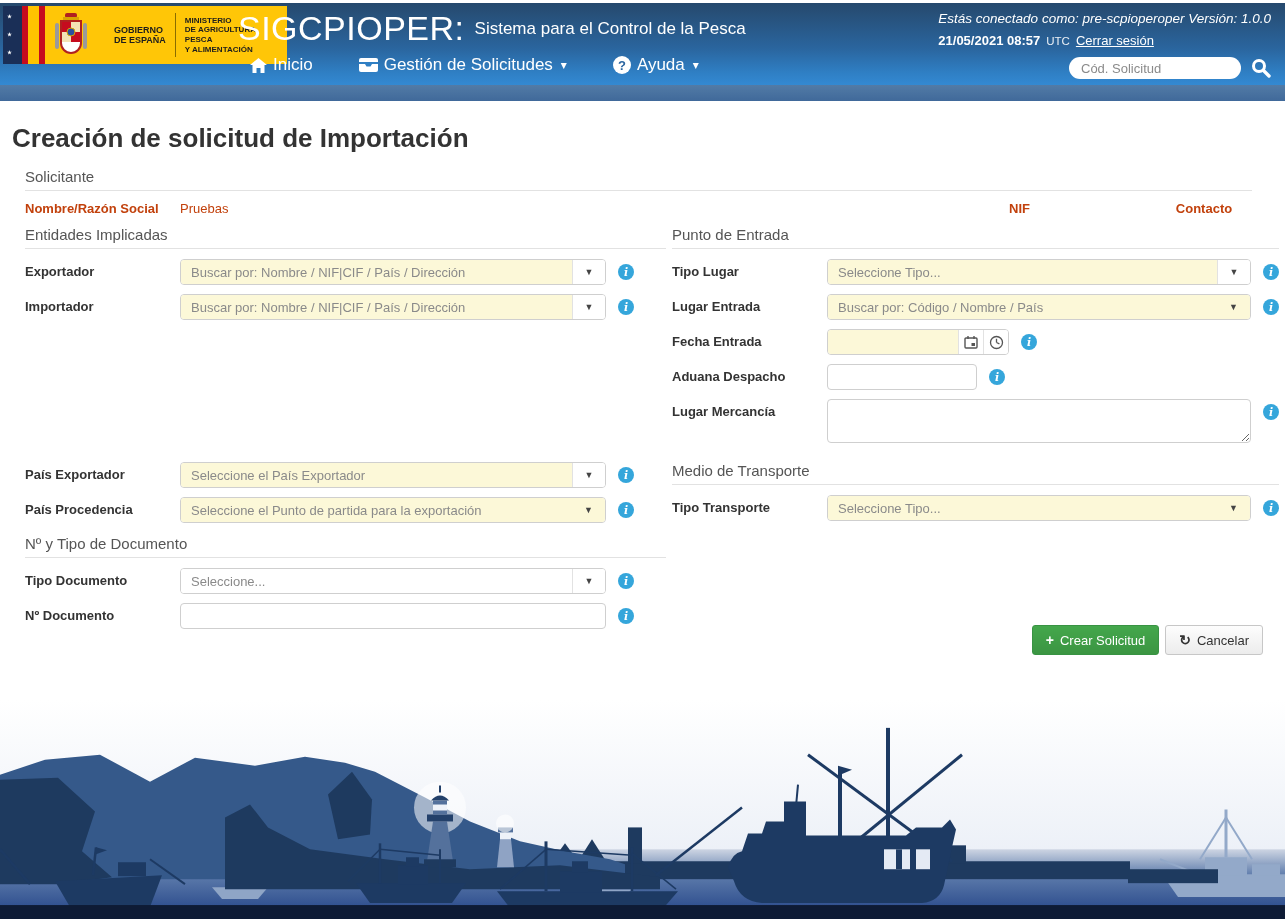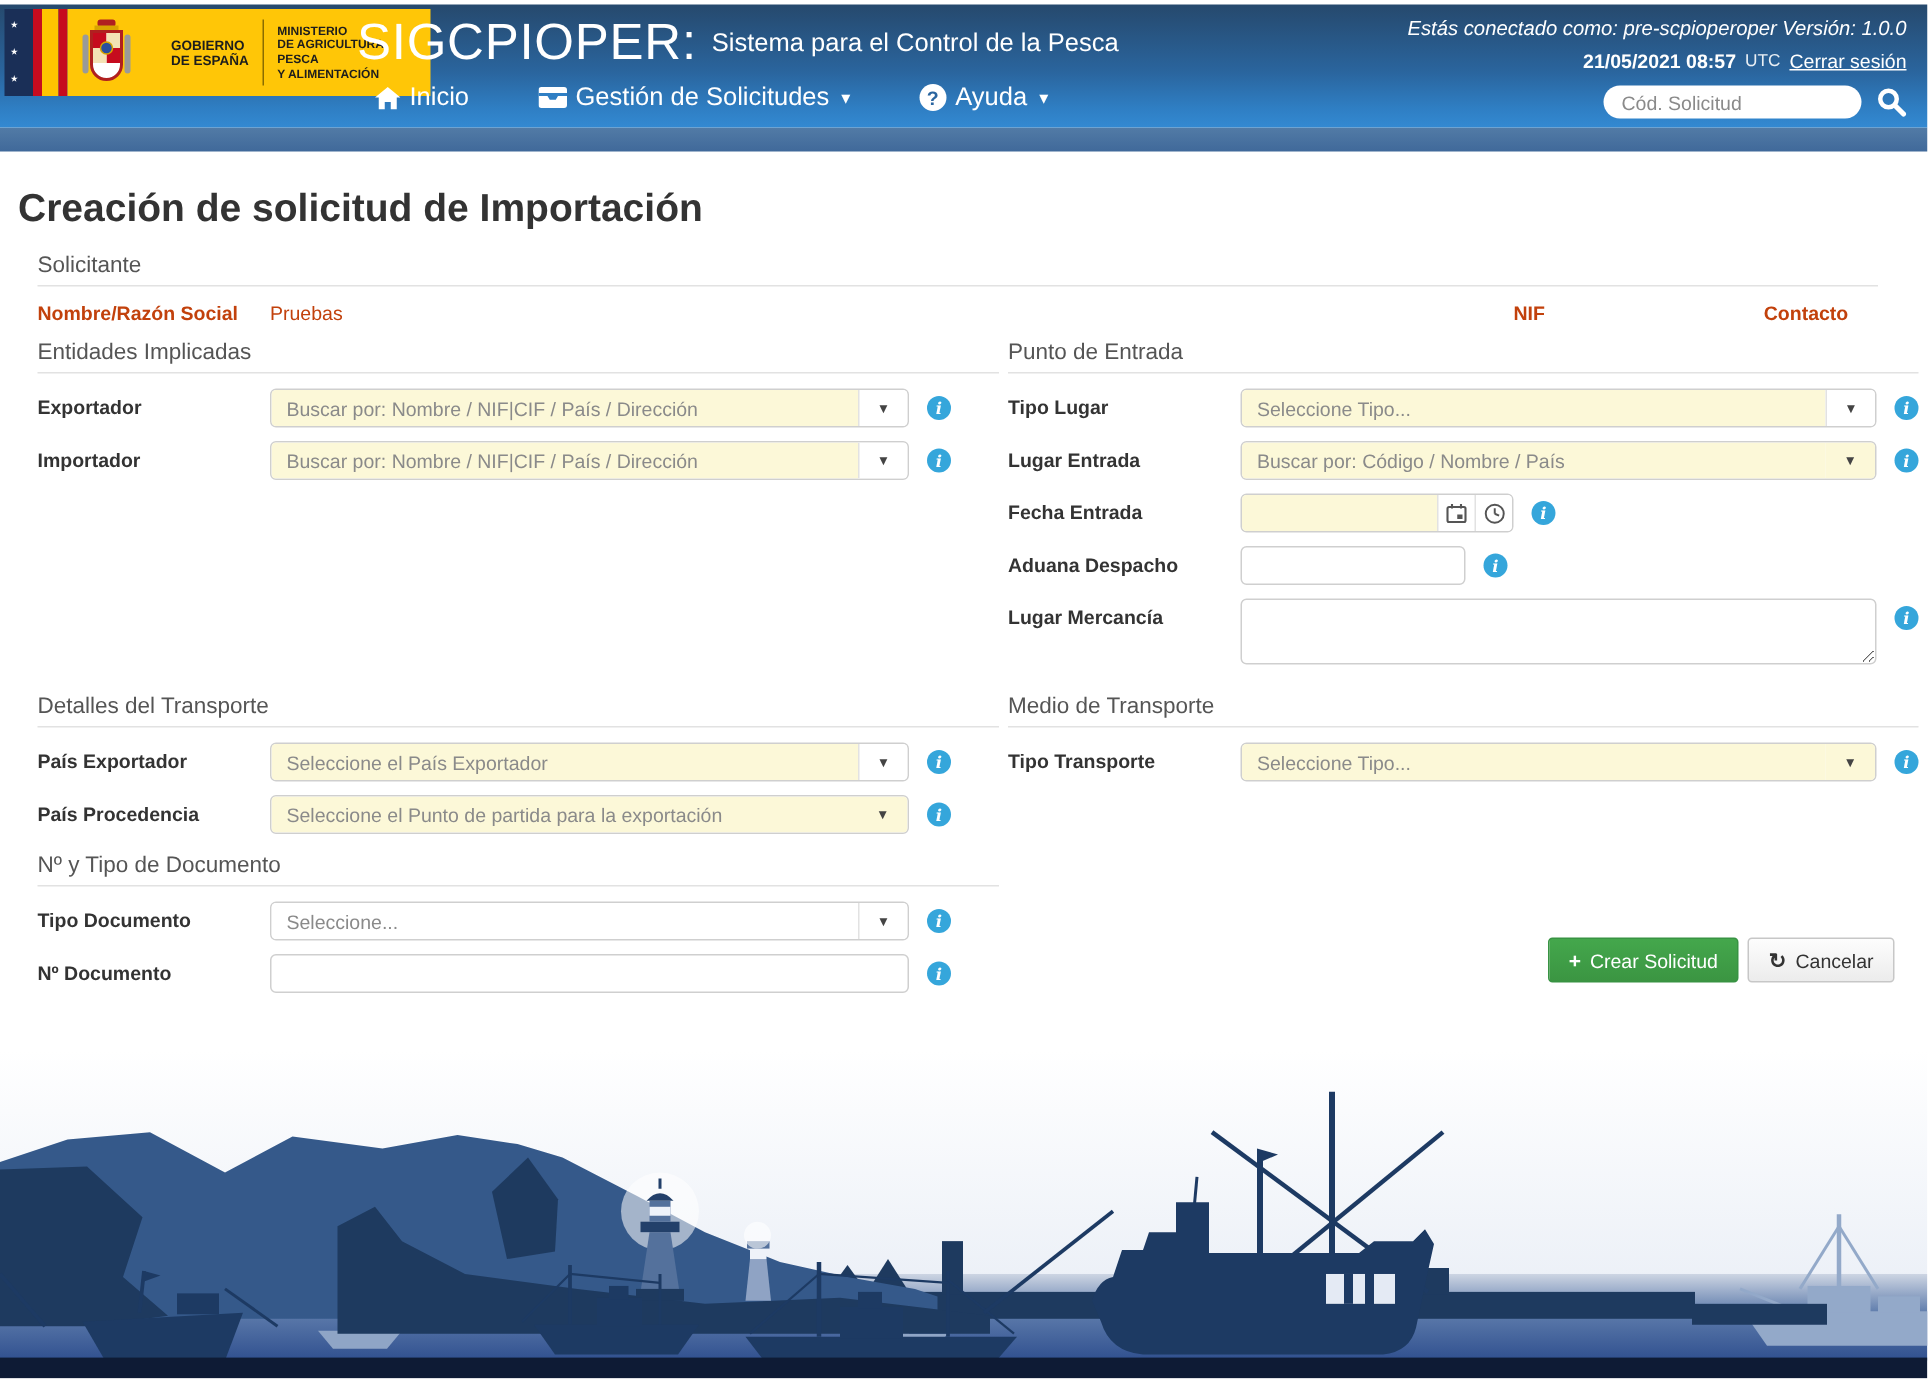--- a/index.html
+++ b/index.html
@@ -28,21 +28,21 @@
   .app-subtitle { font-size:17px; margin-left:10px; }
 
   .nav-row { position:absolute; top:52px; left:250px; display:flex; align-items:center; gap:46px; }
   .nav-item { display:flex; align-items:center; gap:6px; font-size:17px; color:#fff; cursor:pointer; }
   .nav-caret { font-size:12px; margin-left:2px; }
   .q-circle { width:18px; height:18px; border-radius:50%; background:#fff; color:#2a65a0;
     font-weight:bold; font-size:13px; display:flex; align-items:center; justify-content:center; }
 
   .session-block { position:absolute; top:8px; right:14px; text-align:right; }
   .session-line1 { font-style:italic; font-size:13.5px;text-align:right; }
-  .session-line2 { margin-top:7px; font-size:13px; display:flex; justify-content:flex-end; align-items:center; gap:6px; }
+  .session-line2 { margin-top:7px; font-size:13px; display:flex; align-items:center; gap:6px; }
   .dt { font-weight:bold; }
   .utc { font-size:11.5px; opacity:.9; }
   .logout { color:#fff; text-decoration:underline; cursor:pointer; }
   .search-row { margin-top:9px; display:flex; justify-content:flex-end; align-items:center; gap:10px; }
   .search-input { width:172px; height:22px; border:none; border-radius:11px; padding:0 12px;
     font-size:13px; color:#333; outline:none; background:#fff; }
   .search-input::placeholder { color:#8a8a8a; }
 
   
   .content { height:599px; padding:22px 33px 0 12px; position:relative; }
@@ -265,21 +265,20 @@
       </div>
       <div class="field-row">
         <span class="f-label">Lugar Mercancía</span>
         <textarea class="ta" style=""></textarea>
         <span class="info-ic">i</span>
       </div>
     </div>
 
     <div class="col-left">
       <div>
-        <div class="sec-head">Detalles del Transporte</div>
         <div class="field-row">
           <span class="f-label">País Exportador</span>
           <div class="dd">
             <div class="dd-text">Seleccione el País Exportador</div>
             <div class="dd-btn">▼</div>
           </div>
           <span class="info-ic">i</span>
         </div>
         <div class="field-row">
           <span class="f-label">País Procedencia</span>

